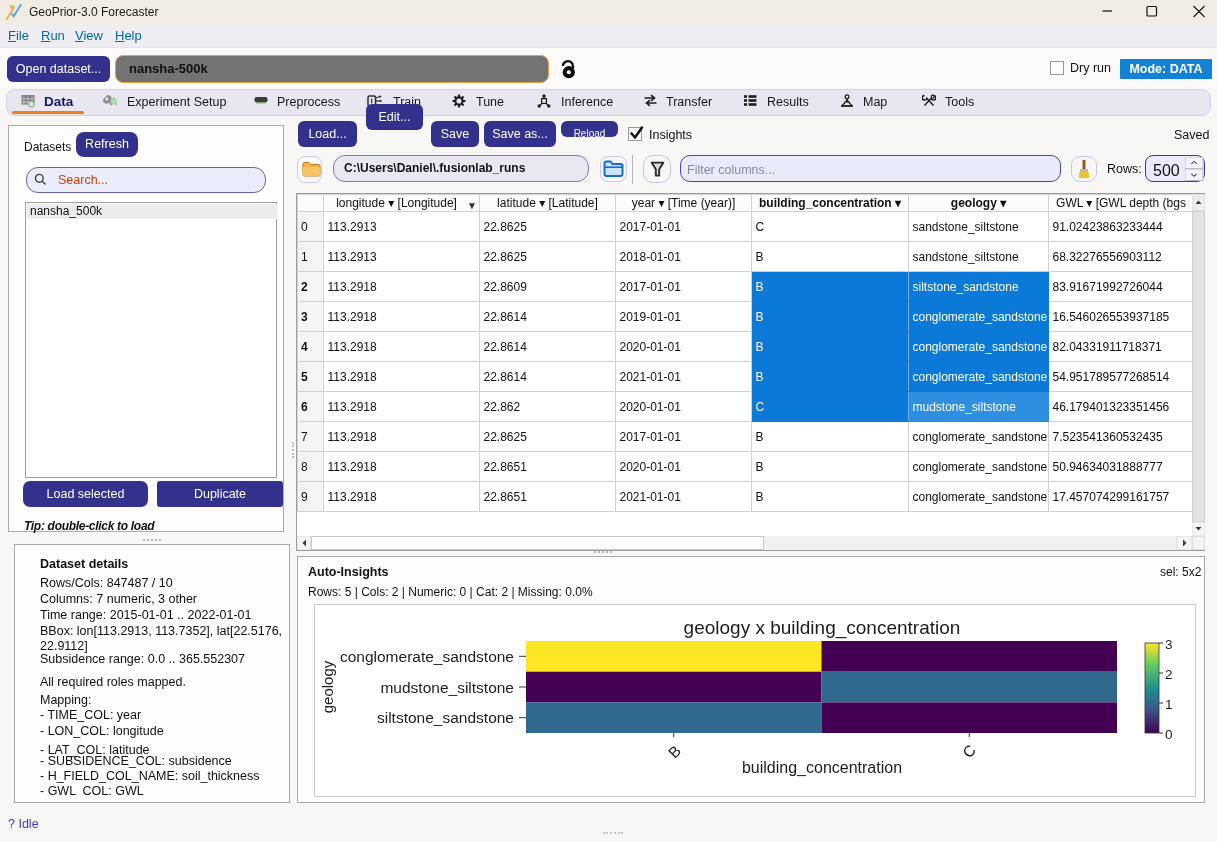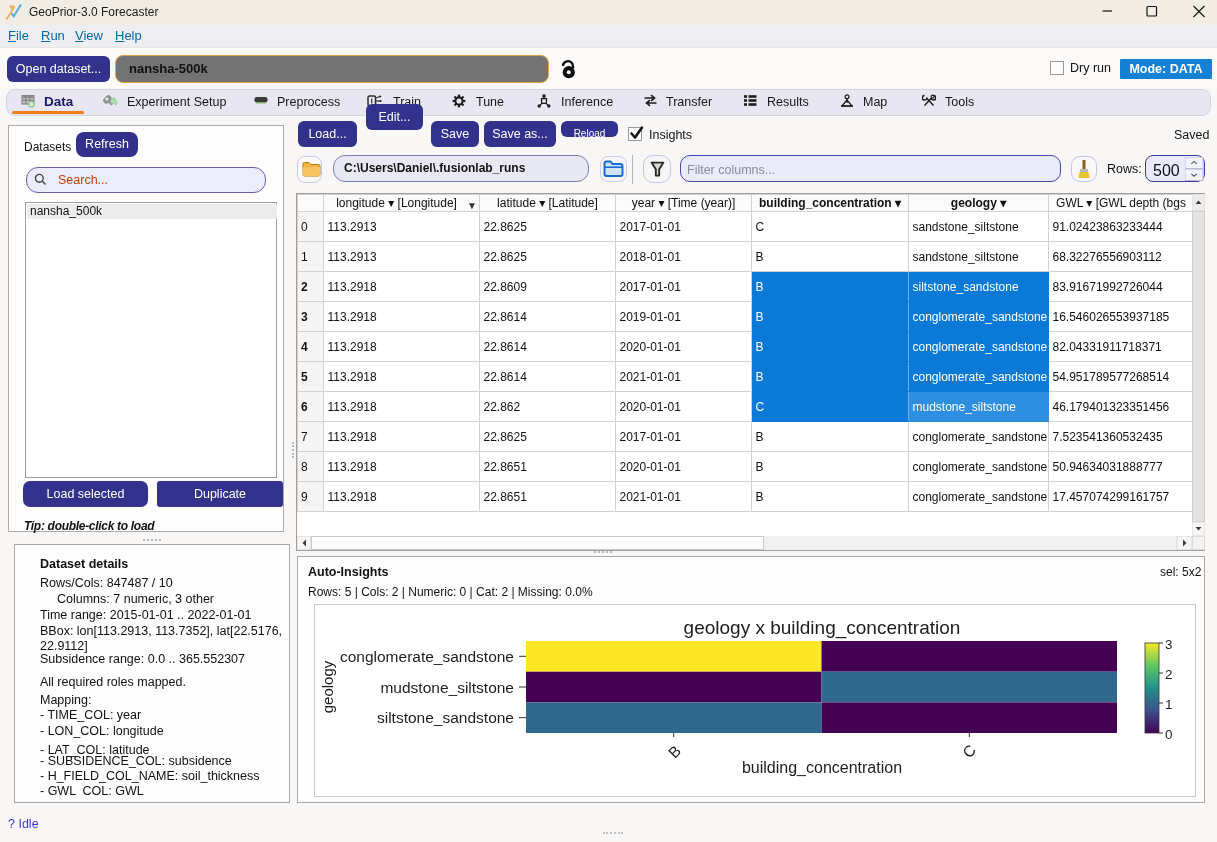--- a/index.html
+++ b/index.html
@@ -217,21 +217,21 @@
 <div class="abs" id="search-ph">Search...</div>
 <div class="abs" id="listbox">
     <div class="abs" id="list-item">nansha_500k</div>
   </div>
 <div class="btn-indigo" id="btn-loadsel">Load selected</div>
 <div class="btn-indigo" id="btn-dup">Duplicate</div>
 <div class="abs" id="tip-text">Tip: double-click to load</div>
 <div class="abs" id="details-box">
   <div class="dd" style="top:12px; font-weight:bold;">Dataset details</div>
   <div class="dd" style="top:31px;">Rows/Cols: 847487 / 10</div>
-  <div class="dd" style="top:47px;margin-left:17px;">Columns: 7 numeric, 3 other</div>
+  <div class="dd" style="top:47px;">Columns: 7 numeric, 3 other</div>
   <div class="dd" style="top:63px;">Time range: 2015-01-01 .. 2022-01-01</div>
   <div class="dd" style="top:79px;">BBox: lon[113.2913, 113.7352], lat[22.5176,</div>
   <div class="dd" style="top:94px;">22.9112]</div>
   <div class="dd" style="top:107px;">Subsidence range: 0.0 .. 365.552307</div>
   <div class="dd" style="top:130px;">All required roles mapped.</div>
   <div class="dd" style="top:148px;">Mapping:</div>
   <div class="dd" style="top:163px;">- TIME_COL: year</div>
   <div class="dd" style="top:179px;">- LON_COL: longitude</div>
   <div class="dd" style="top:198px;">- LAT_COL: latitude</div>
   <div class="dd" style="top:209px;">- SUBSIDENCE_COL: subsidence</div>

